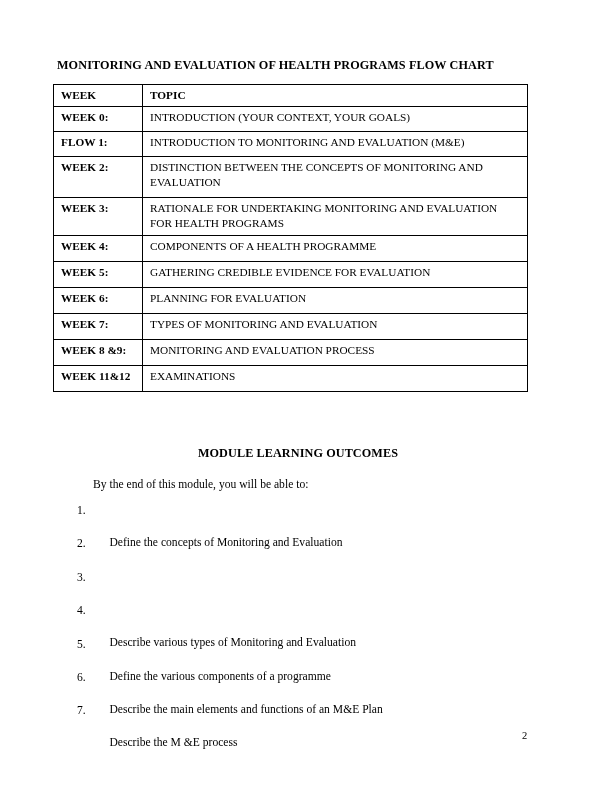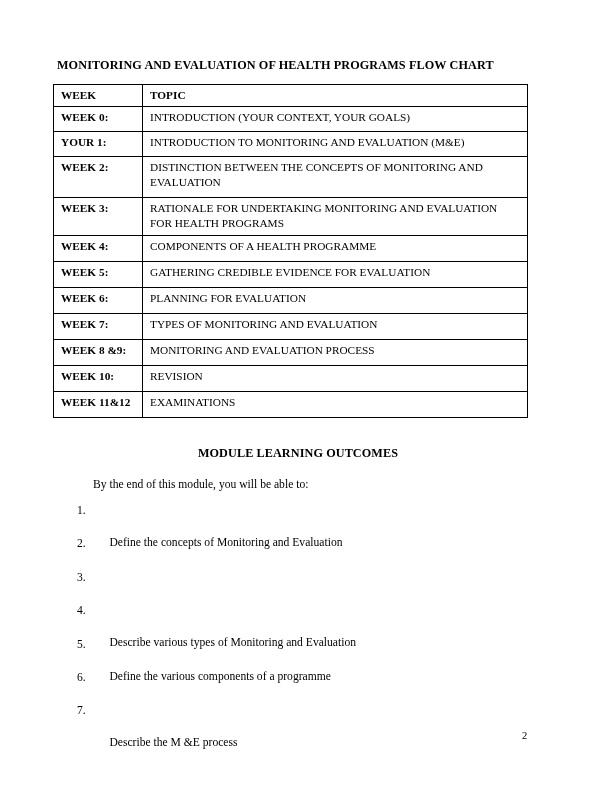--- a/index.html
+++ b/index.html
@@ -147,21 +147,21 @@
         <th class="col-week">WEEK</th>
         <th class="col-topic">TOPIC</th>
       </tr>
     </thead>
     <tbody>
       <tr class="row-h2">
         <td class="col-week">WEEK 0:</td>
         <td class="col-topic">INTRODUCTION (YOUR CONTEXT, YOUR GOALS)</td>
       </tr>
       <tr class="row-h2">
-        <td class="col-week">YOUR 1:</td>
+        <td class="col-week">FLOW 1:</td>
         <td class="col-topic">INTRODUCTION TO MONITORING AND EVALUATION (M&amp;E)</td>
       </tr>
       <tr class="row-tall">
         <td class="col-week">WEEK 2:</td>
         <td class="col-topic">DISTINCTION BETWEEN THE CONCEPTS OF MONITORING AND EVALUATION</td>
       </tr>
       <tr class="row-tall2">
         <td class="col-week">WEEK 3:</td>
         <td class="col-topic">RATIONALE FOR UNDERTAKING MONITORING AND EVALUATION FOR HEALTH PROGRAMS</td>
       </tr>
@@ -179,24 +179,20 @@
       </tr>
       <tr class="row-std">
         <td class="col-week">WEEK 7:</td>
         <td class="col-topic">TYPES OF MONITORING AND EVALUATION</td>
       </tr>
       <tr class="row-std">
         <td class="col-week">WEEK 8 &amp;9:</td>
         <td class="col-topic">MONITORING AND EVALUATION PROCESS</td>
       </tr>
       <tr class="row-std">
-        <td class="col-week">WEEK 10:</td>
-        <td class="col-topic">REVISION</td>
-      </tr>
-      <tr class="row-std">
         <td class="col-week">WEEK 11&amp;12</td>
         <td class="col-topic">EXAMINATIONS</td>
       </tr>
     </tbody>
   </table>
 
   <div class="section-heading">MODULE LEARNING OUTCOMES</div>
 
   <div class="intro-line">By the end of this module, you will be able to:</div>
 
@@ -214,20 +210,21 @@
     <li class="outcome-item">
       <span class="outcome-num">4.</span>
       <span>Describe various types of Monitoring and Evaluation</span>
     </li>
     <li class="outcome-item">
       <span class="outcome-num">5.</span>
       <span>Define the various components of a programme</span>
     </li>
     <li class="outcome-item">
       <span class="outcome-num">6.</span>
+      <span>Describe the main elements and functions of an M&amp;E Plan</span>
     </li>
     <li class="outcome-item">
       <span class="outcome-num">7.</span>
       <span>Describe the M &amp;E process</span>
     </li>
   </ol>
 
   <div class="page-number">2</div>
 
 </div>

